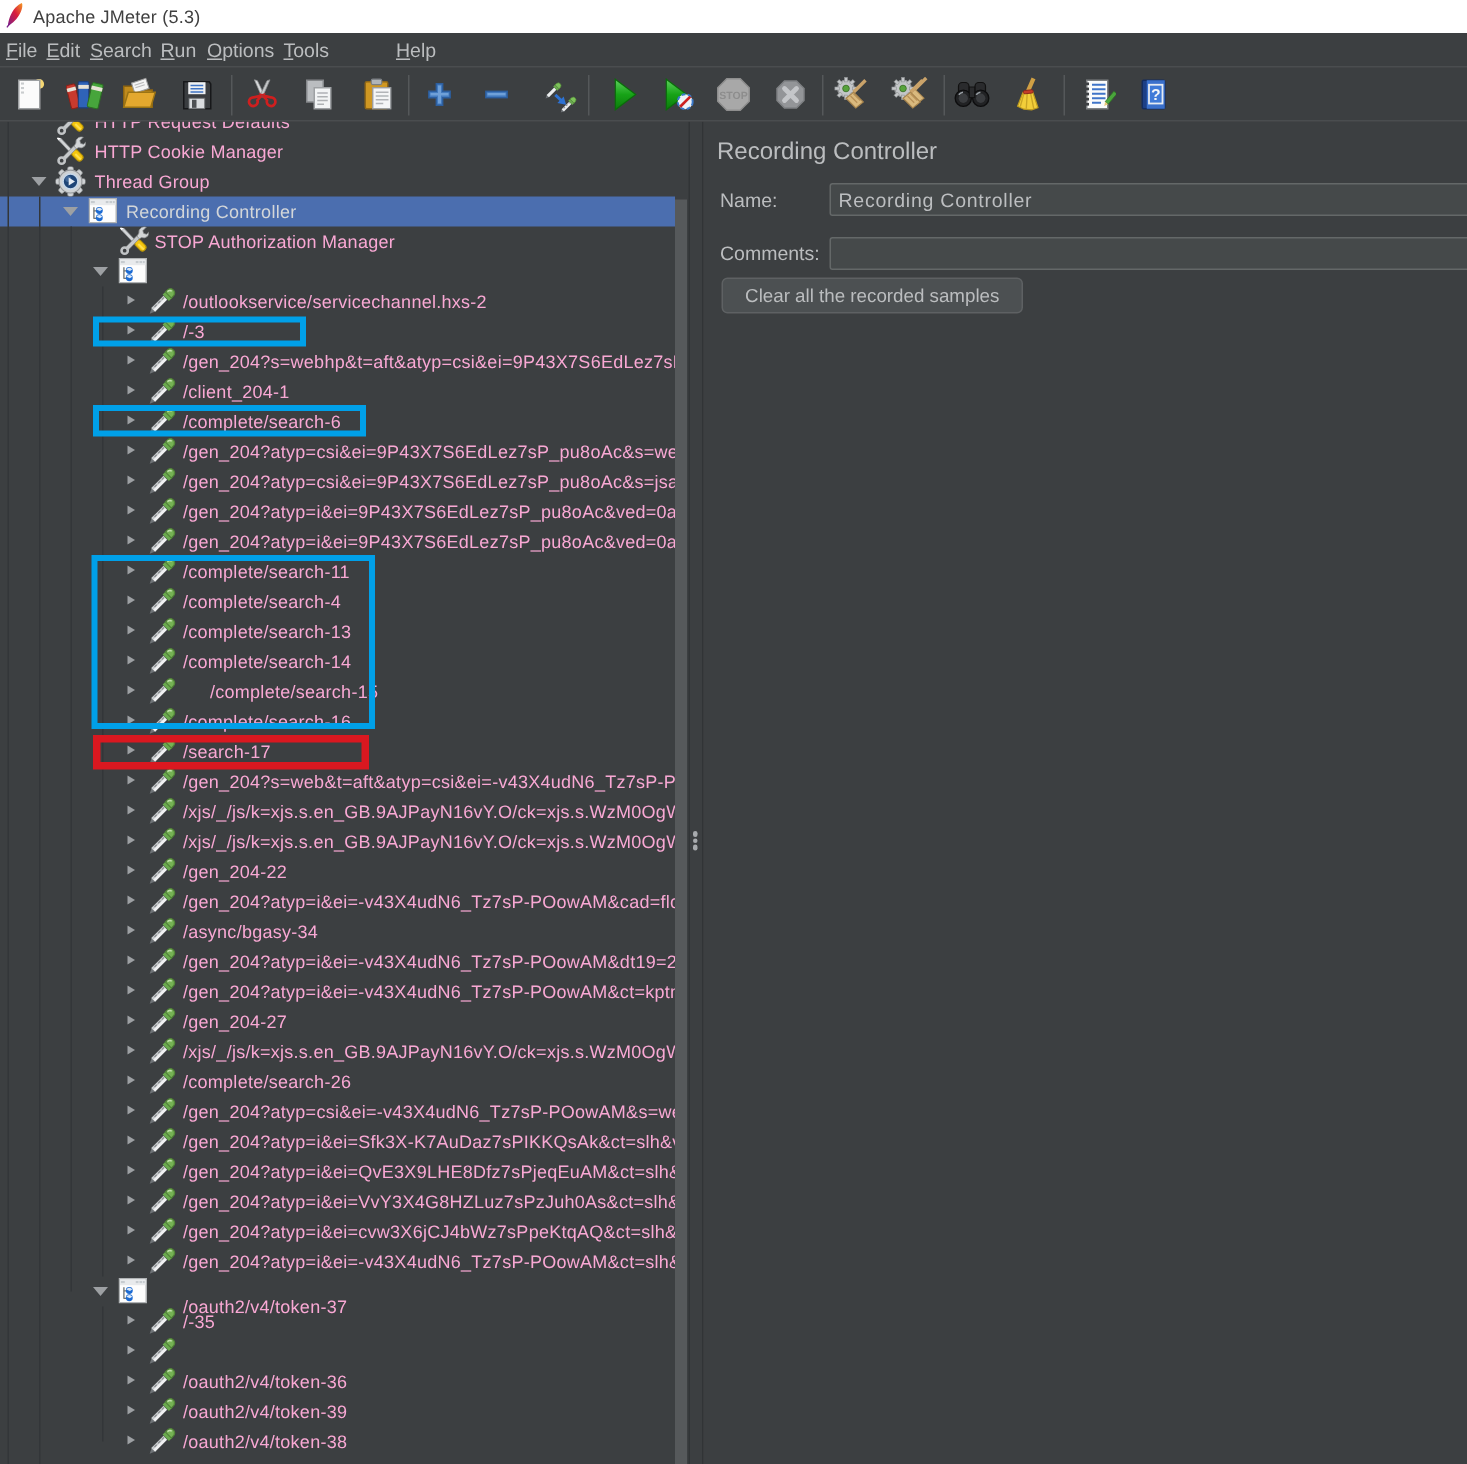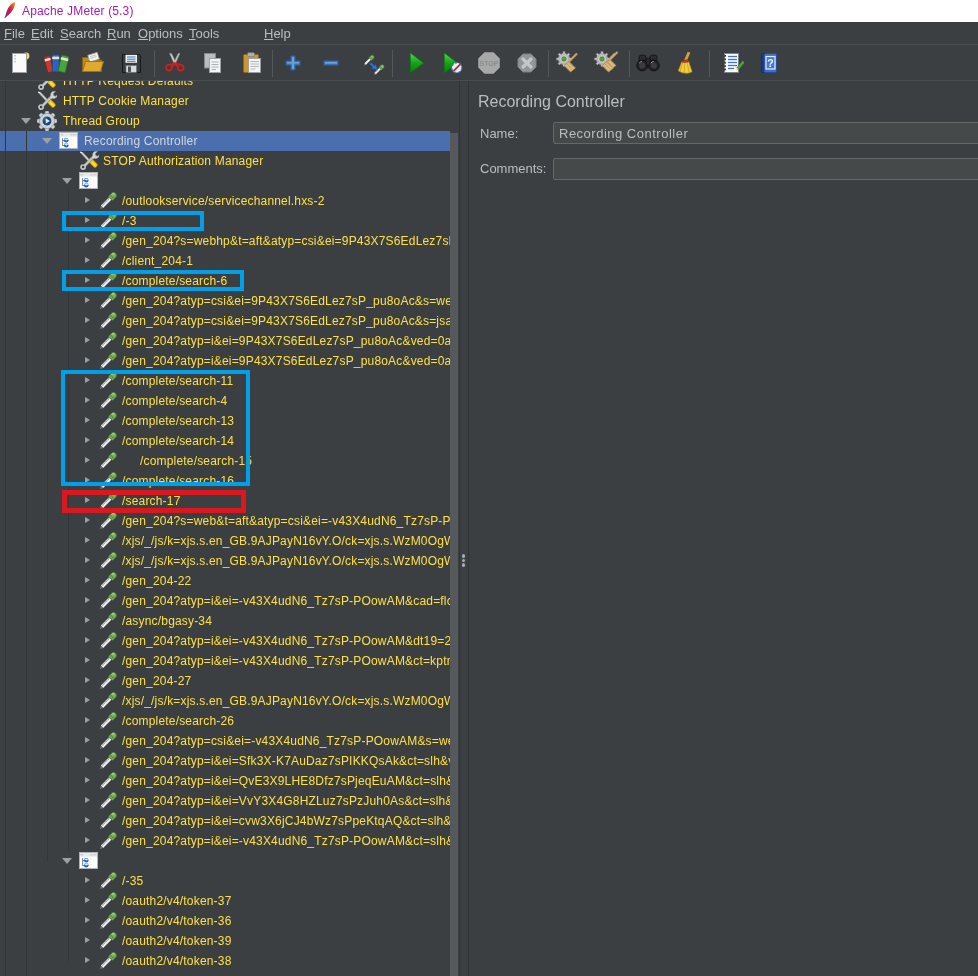--- a/index.html
+++ b/index.html
@@ -1,21 +1,21 @@
 <!DOCTYPE html>
 <html><head><meta charset="utf-8">
 <style>
 * { margin:0; padding:0; box-sizing:border-box; }
 html,body { width:978px; height:976px; overflow:hidden; background:#3c3f41; font-family:"Liberation Sans", sans-serif; }
 #titlebar { position:absolute; left:0; top:0; width:978px; height:22px; background:#ffffff; }
-#titletext { position:absolute; left:22px; top:4px; font-size:12px; letter-spacing:0.15px; color:#a21caf; }
+#titletext { position:absolute; left:22px; top:4px; font-size:12px; letter-spacing:0.15px; color:#404040; }
 #menubar { position:absolute; left:0; top:22px; width:978px; height:23px; background:#3c3f41; color:#bbbdbf; font-size:13px; border-bottom:1px solid #4a4d4f; }
 #toolbar { position:absolute; left:0; top:46px; width:978px; height:35px; background:#3c3f41; border-bottom:1px solid #4a4d4f; }
 #tree { position:absolute; left:0; top:81px; width:450px; height:895px; background:#3c3f41; overflow:hidden; }
-.tl { position:absolute; font-size:12px; letter-spacing:0.18px; color:#fde047; white-space:nowrap; height:20px; line-height:20px; }
+.tl { position:absolute; font-size:12px; letter-spacing:0.18px; color:#f9a8d4; white-space:nowrap; height:20px; line-height:20px; }
 .gl { position:absolute; width:1px; background:#333639; }
 .ad { position:absolute; width:0; height:0; border-left:5.5px solid transparent; border-right:5.5px solid transparent; border-top:6px solid #9da0a3; }
 .ar { position:absolute; width:0; height:0; border-top:3.8px solid transparent; border-bottom:3.8px solid transparent; border-left:5.4px solid #9da0a3; }
 #scroll { position:absolute; left:450px; top:133px; width:8px; height:843px; background:#56595b; }
 .vline { position:absolute; top:81px; width:1px; height:895px; background:#313436; }
 #rightpanel { position:absolute; left:469px; top:81px; width:509px; height:895px; background:#3c3f41; }
 .rlabel { position:absolute; font-size:13px; color:#bbbdbf; }
 .rfield { position:absolute; left:84px; width:432px; height:22px; background:#45494a; border:1px solid #646868; border-radius:2px; font-size:13px; letter-spacing:0.5px; color:#bcbec0; line-height:21px; padding-left:5px; }
 #clearbtn { position:absolute; left:12px; top:104px; width:201px; height:24px; background:#4c5052; border:1px solid #5e6163; border-radius:4px; color:#bbbdbf; font-size:12.5px; text-align:center; line-height:22px; }
 .abox { position:absolute; border:4px solid #00a0e8; }
@@ -576,21 +576,21 @@
 <g>
 <polygon points="1.8,18.2 3.4,13.4 6.4,16.4" fill="#6f7377"></polygon>
 <polygon points="3.0,14.4 11.0,6.4 13.4,8.8 5.4,16.8" fill="#f0f1f2"></polygon>
 <polygon points="3.0,14.4 11.0,6.4 12.1,7.5 4.1,15.5" fill="#c3c6c8"></polygon>
 <line x1="5.0" y1="13.6" x2="11.4" y2="7.2" stroke="#8e9194" stroke-width="0.9" stroke-dasharray="2.0,1.5"></line>
 <polygon points="10.4,5.4 12.2,3.6 16.4,7.8 14.6,9.6" fill="#6aa94e"></polygon>
 <path d="M12.3,3.7 L14.3,1.8 Q16.1,0.8 17.5,2.3 Q19.0,3.8 18.1,5.6 L16.3,7.7 Z" fill="#76b254" stroke="#528538" stroke-width="0.8"></path>
 <path d="M13.6,3.4 Q15.2,2.0 16.5,3.2" stroke="#c2e0ad" stroke-width="1.0" fill="none"></path>
 </g>
       </svg></div>
-    <div class="tl" style="left:122px;top:810px">/oauth2/v4/token-37</div>
+    <div class="tl" style="left:122px;top:780px">/oauth2/v4/token-37</div>
 <div class="ar" style="left:85px;top:836.2px"></div>
     <div style="position:absolute;left:98px;top:830px;width:20px;height:20px"><svg width="20" height="20" viewBox="0 0 20 20">
 <g>
 <polygon points="1.8,18.2 3.4,13.4 6.4,16.4" fill="#6f7377"></polygon>
 <polygon points="3.0,14.4 11.0,6.4 13.4,8.8 5.4,16.8" fill="#f0f1f2"></polygon>
 <polygon points="3.0,14.4 11.0,6.4 12.1,7.5 4.1,15.5" fill="#c3c6c8"></polygon>
 <line x1="5.0" y1="13.6" x2="11.4" y2="7.2" stroke="#8e9194" stroke-width="0.9" stroke-dasharray="2.0,1.5"></line>
 <polygon points="10.4,5.4 12.2,3.6 16.4,7.8 14.6,9.6" fill="#6aa94e"></polygon>
 <path d="M12.3,3.7 L14.3,1.8 Q16.1,0.8 17.5,2.3 Q19.0,3.8 18.1,5.6 L16.3,7.7 Z" fill="#76b254" stroke="#528538" stroke-width="0.8"></path>
 <path d="M13.6,3.4 Q15.2,2.0 16.5,3.2" stroke="#c2e0ad" stroke-width="1.0" fill="none"></path>
@@ -631,20 +631,21 @@
 <div style="position:absolute;left:462px;top:554.4px;width:3.2px;height:3.2px;border-radius:2px;background:#a8abae"></div>
 <div style="position:absolute;left:462px;top:558.9px;width:3.2px;height:3.2px;border-radius:2px;background:#a8abae"></div>
 <div style="position:absolute;left:462px;top:563.4px;width:3.2px;height:3.2px;border-radius:2px;background:#a8abae"></div>
 </div>
 <div id="rightpanel">
 <div style="position:absolute;left:9px;top:12px;font-size:16px;color:#bbbdbf">Recording Controller</div>
 <div class="rlabel" style="left:11px;top:45px">Name:</div>
 <div class="rfield" style="top:41px">Recording Controller</div>
 <div class="rlabel" style="left:11px;top:80px">Comments:</div>
 <div class="rfield" style="top:77px"></div>
+<div id="clearbtn">Clear all the recorded samples</div>
 </div>
 <div id="titlebar">
     <div style="position:absolute;left:2px;top:1px"><svg width="15" height="18" viewBox="0 0 15 18">
 <path d="M3.2,16.5 C3.6,12.5 5.2,7.5 8.2,4.2 C9.6,2.7 11.4,1.4 12.6,1.0 C13.2,2.2 12.9,4.4 12.0,6.6 C10.6,10.0 7.8,13.4 4.4,15.6 Z" fill="url(#fg)"></path>
 <defs>
           <linearGradient id="fg" x1="1" y1="0" x2="0" y2="1">
             <stop offset="0" stop-color="#f59a23"></stop>
             <stop offset="0.45" stop-color="#d91e3c"></stop>
             <stop offset="1" stop-color="#7a1f8a"></stop>
           </linearGradient>

